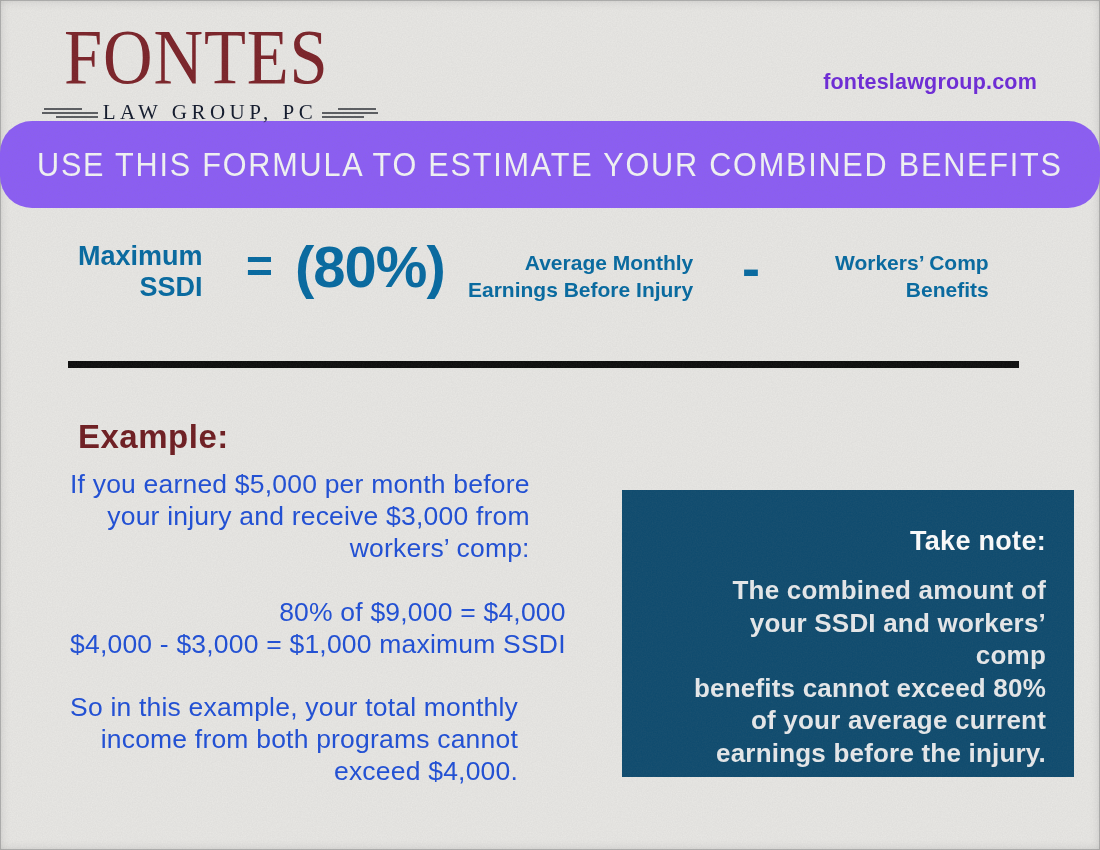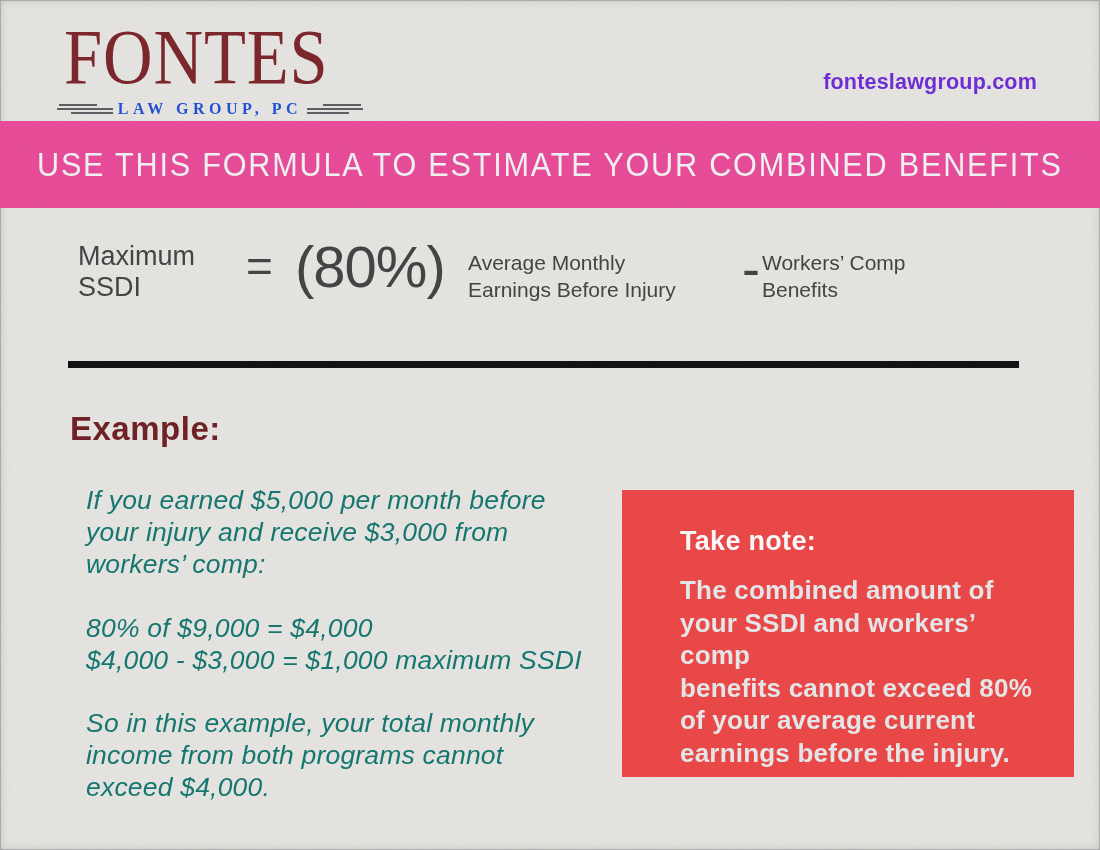--- a/index.html
+++ b/index.html
@@ -3,81 +3,82 @@
 <meta charset="utf-8">
 <style>
   html,body{margin:0;padding:0;background:#cfcecb;}
   .page{
     position:relative;
     width:1100px;height:850px;
     background:#e9e8e5;
     overflow:hidden;
     font-family:"Liberation Sans",sans-serif;
     box-shadow:inset 0 0 0 1px rgba(110,110,110,.4), inset 0 0 10px rgba(90,90,90,.25);
+    text-align:right;
   }
   .noise{position:absolute;inset:0;pointer-events:none;z-index:40;opacity:.55;}
 
   
   .logo{position:absolute;left:64px;top:18px;width:300px;z-index:2;}
   .logo-word{
     font-family:"Liberation Serif",serif;
     font-size:78px;line-height:1;color:#7b2127;
     letter-spacing:1px;transform:scaleX(.88);transform-origin:left top;
     white-space:nowrap;
   }
   .logo-sub-row{display:flex;align-items:center;justify-content:center;gap:5px;margin-top:4px;width:292px;}
   .logo-subtitle{
-    font-family:"Liberation Serif",serif;font-weight:700;
-    font-size:16px;letter-spacing:4.5px;color:#1d4ed8;white-space:nowrap;
+    font-family:"Liberation Serif",serif;font-weight:400;
+    font-size:21px;letter-spacing:4.5px;color:#0f172a;white-space:nowrap;
   }
   .flourish{flex:0 0 auto;display:block;}
   .flourish line{stroke:#2a2e33;stroke-width:1.6;}
 
   .site-url{
     position:absolute;right:63px;top:70px;z-index:2;
     font-size:21.5px;font-weight:700;color:#6d28d9;letter-spacing:.2px;
   }
 
   
   .banner{
     position:absolute;left:0;top:121px;width:1100px;height:87px;
-    background:#ec4899;display:flex;align-items:center;justify-content:center;z-index:1;
+    background:#8b5cf6;display:flex;align-items:center;justify-content:center;z-index:1;border-radius:32px;
   }
   .banner-text{
     color:#f4f6f7;font-size:34px;font-weight:400;letter-spacing:2px;
     white-space:nowrap;transform:scaleX(.9);transform-origin:center;
   }
 
   
   .prewrap{white-space:pre-line;}
-  .f-piece{position:absolute;color:#404040;font-weight:400;z-index:2;}
+  .f-piece{position:absolute;color:#0369a1;font-weight:700;z-index:2;}
   .f-result{left:78px;top:241px;font-size:27px;line-height:31px;}
   .f-eq{left:246px;top:240px;font-size:46px;line-height:52px;}
   .f-pct{left:295px;top:232px;font-size:58px;line-height:70px;letter-spacing:-1px;}
   .f-earn{left:468px;top:249px;font-size:21px;line-height:27px;}
   .f-minus{left:742px;top:238px;font-size:54px;line-height:60px;}
-  .f-comp{left:762px;top:249px;font-size:21px;line-height:27px;}
+  .f-comp{left:835px;top:249px;font-size:21px;line-height:27px;}
 
   .divider{position:absolute;left:68px;top:361px;width:951px;height:7px;background:#0b0b0b;z-index:2;}
 
   
   .example-heading{
-    position:absolute;left:70px;top:410px;margin:0;z-index:2;
+    position:absolute;left:70px;top:410px;margin:8px;z-index:2;
     font-size:33px;font-weight:700;color:#6e1b1f;letter-spacing:.5px;
   }
-  .para{position:absolute;left:70px;margin:16px;z-index:2;
-    font-size:26.5px;line-height:32px;color:#0f766e;font-weight:400;letter-spacing:.2px;font-style:italic;}
+  .para{position:absolute;left:70px;margin:0;z-index:2;
+    font-size:26.5px;line-height:32px;color:#1d4ed8;font-weight:400;letter-spacing:.2px;}
   .para-intro{top:468px;}
   .para-calc{top:596px;}
   .para-conclusion{top:691px;}
 
   
   .take-note{
     position:absolute;left:622px;top:490px;width:452px;height:287px;
-    background:#ef4444;z-index:2;box-sizing:border-box;
+    background:#0c4a6e;z-index:2;box-sizing:border-box;
     padding:36px 28px 0 58px;
   }
   .take-note h3{margin:0;font-size:27px;font-weight:700;color:#ffffff;letter-spacing:.3px;}
   .take-note p{margin:17px 0 0 0;font-size:26px;line-height:32.5px;color:#e9ebed;font-weight:700;letter-spacing:.2px;}
 </style>
 </head>
 <body>
 
 <div class="page">
 

